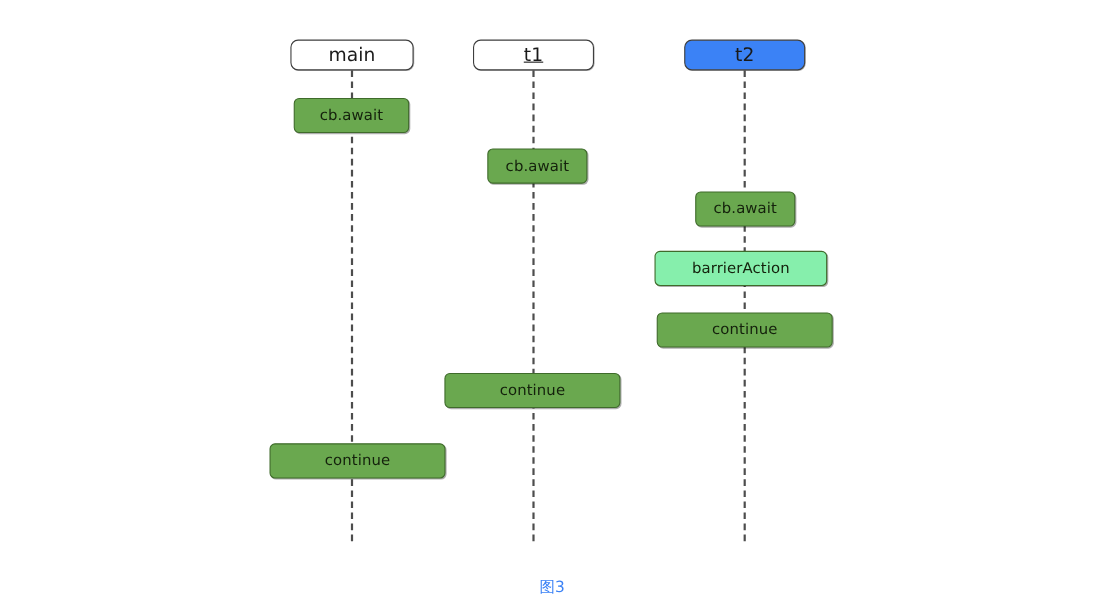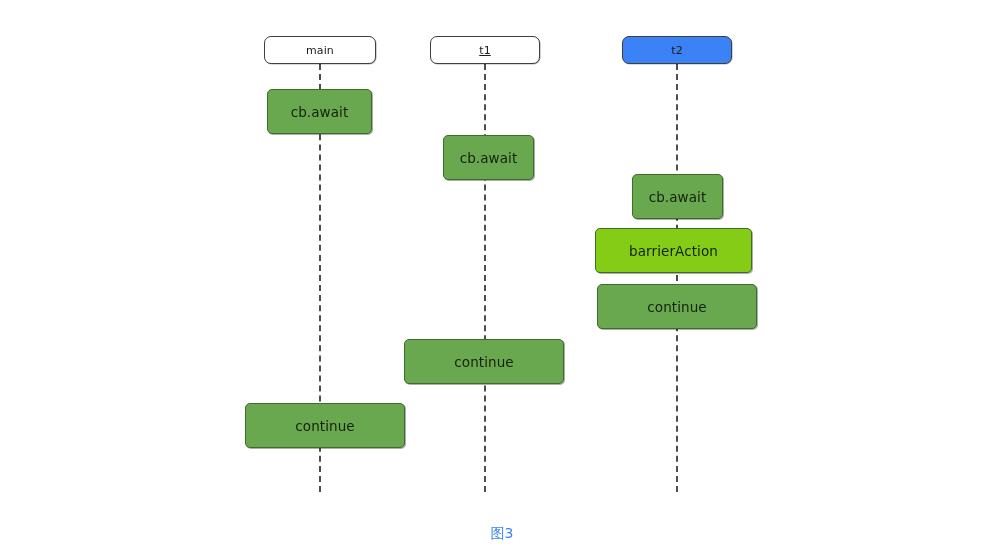--- a/index.html
+++ b/index.html
@@ -29,30 +29,30 @@
   .participant {
     position: absolute;
     height: 28px;
     box-sizing: border-box;
     background: #ffffff;
     border: 1.3px solid #3f3f3f;
     border-radius: 7px;
     display: flex;
     align-items: center;
     justify-content: center;
-    font-size: 11px;
+    font-size: 17px;
     color: #1a1a1a;
     letter-spacing: 0.1px;
     z-index: 3;
     box-shadow: 0.6px 0.6px 0 rgba(0,0,0,0.30);
   }
   
   .activation {
     position: absolute;
-    height: 45px;
+    height: 32px;
     box-sizing: border-box;
     background: #6aa84f;
     border: 1.4px solid #3f6b2b;
     border-radius: 5px;
     display: flex;
     align-items: center;
     justify-content: center;
     font-size: 13.5px;
     color: #14210c;
     letter-spacing: 0.1px;
@@ -84,21 +84,21 @@
   <div id="participants-layer">
       <div class="participant" style="left: 264px; top: 36px; width: 112px; background: rgb(255, 255, 255); border-color: rgb(63, 63, 63);">main</div>
       <div class="participant" style="left: 430px; top: 36px; width: 110px; background: rgb(255, 255, 255); border-color: rgb(63, 63, 63); text-decoration: underline;">t1</div>
       <div class="participant" style="left: 622px; top: 36px; width: 110px; background: #3b82f6; border-color: rgb(63, 63, 63);">t2</div>
     </div>
 
   <div id="activations-layer">
       <div class="activation" style="left: 267px; top: 89px; width: 105px; background: rgb(106, 168, 79); border-color: rgb(63, 107, 43);">cb.await</div>
       <div class="activation" style="left: 443px; top: 135px; width: 91px; background: rgb(106, 168, 79); border-color: rgb(63, 107, 43);">cb.await</div>
       <div class="activation" style="left: 632px; top: 174px; width: 91px; background: rgb(106, 168, 79); border-color: rgb(63, 107, 43);">cb.await</div>
-      <div class="activation" style="left: 595px; top: 228px; width: 157px; background: #84cc16; border-color: rgb(63, 107, 43);">barrierAction</div>
+      <div class="activation" style="left: 595px; top: 228px; width: 157px; background: #86efac; border-color: rgb(63, 107, 43);">barrierAction</div>
       <div class="activation" style="left: 597px; top: 284px; width: 160px; background: rgb(106, 168, 79); border-color: rgb(63, 107, 43);">continue</div>
       <div class="activation" style="left: 404px; top: 339px; width: 160px; background: rgb(106, 168, 79); border-color: rgb(63, 107, 43);">continue</div>
       <div class="activation" style="left: 245px; top: 403px; width: 160px; background: rgb(106, 168, 79); border-color: rgb(63, 107, 43);">continue</div>
     </div>
 
   <div class="caption" style="top: 525px;">图3</div>
 
 </div>
 
 </body></html>

